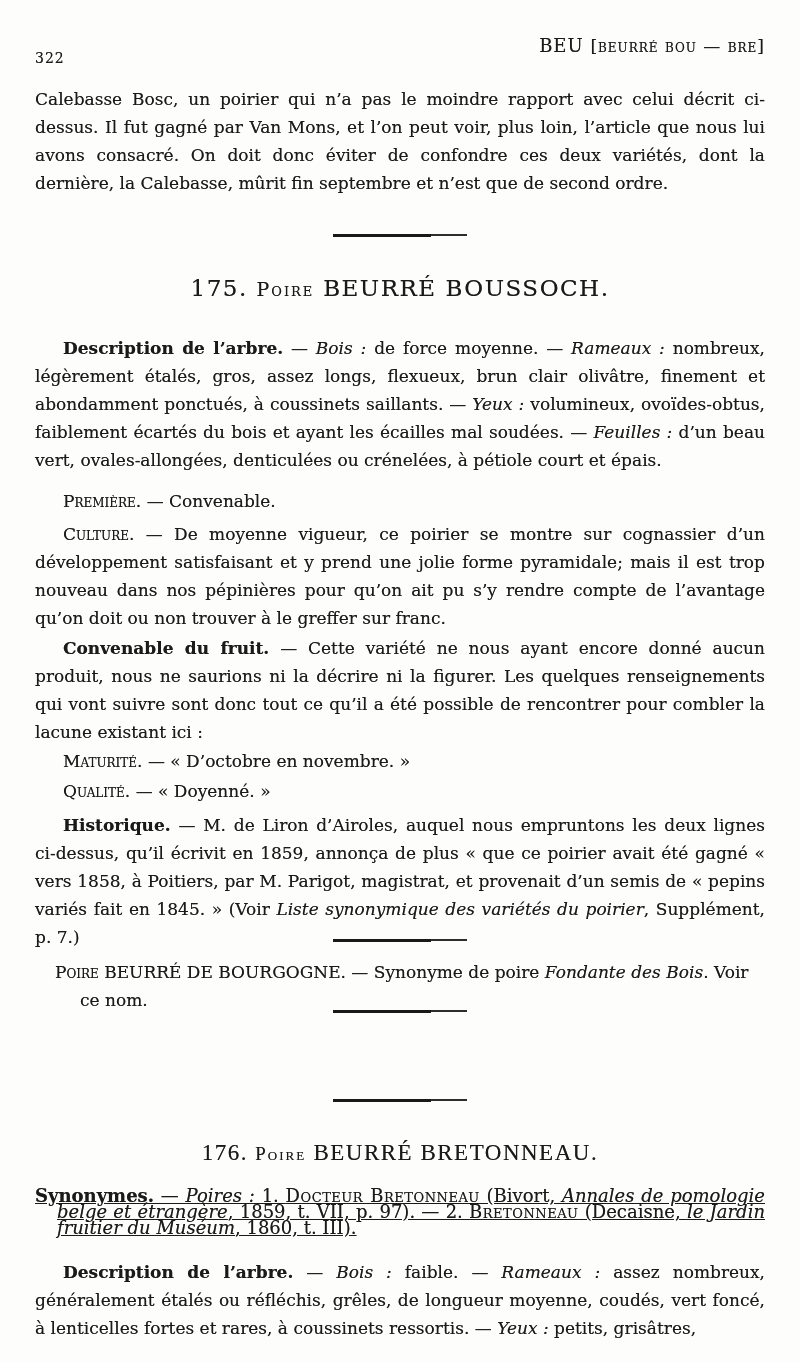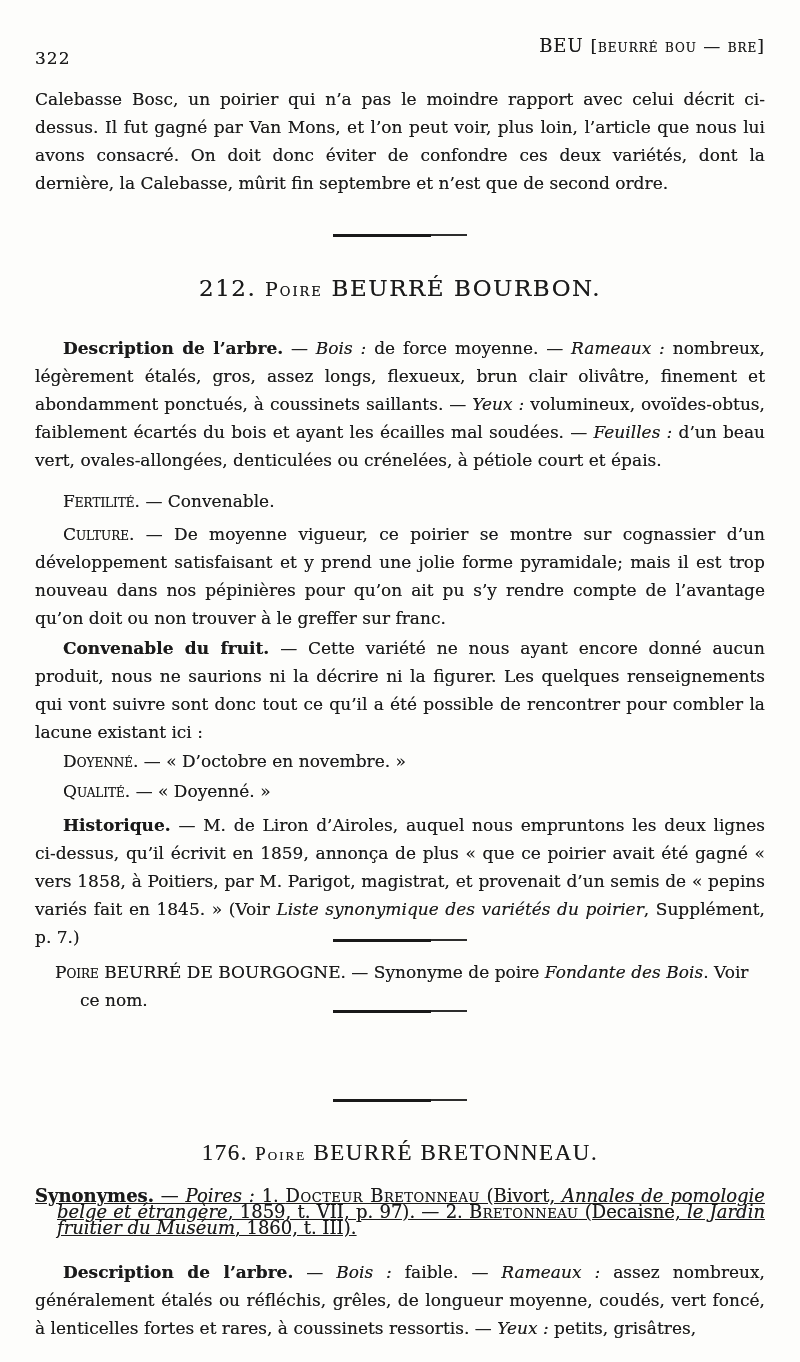--- a/index.html
+++ b/index.html
@@ -12,21 +12,21 @@
     color:#1a1a1a;
     font-family:"DejaVu Serif","Liberation Serif",serif;
     font-size:17px;
     line-height:28px;
     text-shadow:0 0 .5px rgba(10,10,10,.55);
   }
   .block{position:absolute;left:35px;right:35px;}
   .justify{text-align:justify;}
   .indent{text-indent:28px;}
   .center{text-align:center;}
-  .page-number{position:absolute;left:35px;top:44px;font-size:17px;letter-spacing:1px;}
+  .page-number{position:absolute;left:35px;top:44px;font-size:14px;letter-spacing:1px;}
   .running-header{top:43px;font-size:18px;letter-spacing:1px;}
   .running-header .seg-smallcaps{font-size:17px;}
   .article-title{font-size:23px;letter-spacing:1.5px;line-height:32px;white-space:nowrap;}
   .article-title .seg-smallcaps{font-size:.82em;letter-spacing:2px;}
   .divider{display:flex;justify-content:center;align-items:center;height:4px;}
   .divider .bar{width:98px;height:3px;background:#191919;}
   .divider .tail{width:36px;height:2px;background:#2d2d2d;align-self:center;}
   .crossref{padding-left:45px;text-indent:-25px;}
   .synonymes{font-size:18px;line-height:16px;padding-left:22px;text-indent:-22px;text-align:justify;text-decoration:underline;}
   .seg-normal{}
@@ -44,31 +44,31 @@
 
   <div class="block center running-header" style="top:32px;text-align:right;"><span class="seg-normal">BEU </span><span class="seg-smallcaps">[beurré bou — bre]</span></div>
 
   <div class="block justify" style="top:85px;"><span class="seg-normal">Calebasse Bosc, un poirier qui n’a pas le moindre rapport avec celui décrit ci-dessus. Il fut gagné par Van Mons, et l’on peut voir, plus loin, l’article que nous lui avons consacré. On doit donc éviter de confondre ces deux variétés, dont la dernière, la Calebasse, mûrit fin septembre et n’est que de second ordre.</span></div>
 
   <div class="block divider" style="top:233px;">
     <span class="bar"></span>
       <span class="tail"></span>
   </div>
 
-  <div class="block center article-title" style="top:272px;"><span class="seg-normal">212. </span><span class="seg-smallcaps">Poire</span><span class="seg-normal"> BEURRÉ BOURBON.</span></div>
+  <div class="block center article-title" style="top:272px;"><span class="seg-normal">175. </span><span class="seg-smallcaps">Poire</span><span class="seg-normal"> BEURRÉ BOUSSOCH.</span></div>
 
   <div class="block justify indent" style="top:334px;"><span class="seg-bold">Description de l’arbre.</span><span class="seg-normal"> — </span><span class="seg-italic">Bois :</span><span class="seg-normal"> de force moyenne. — </span><span class="seg-italic">Rameaux :</span><span class="seg-normal"> nombreux, légèrement étalés, gros, assez longs, flexueux, brun clair olivâtre, finement et abondamment ponctués, à coussinets saillants. — </span><span class="seg-italic">Yeux :</span><span class="seg-normal"> volumineux, ovoïdes-obtus, faiblement écartés du bois et ayant les écailles mal soudées. — </span><span class="seg-italic">Feuilles :</span><span class="seg-normal"> d’un beau vert, ovales-allongées, denticulées ou crénelées, à pétiole court et épais.</span></div>
 
-  <div class="block indent" style="top:487px;"><span class="seg-smallcaps">Fertilité</span><span class="seg-normal">. — Convenable.</span></div>
+  <div class="block indent" style="top:487px;"><span class="seg-smallcaps">Première</span><span class="seg-normal">. — Convenable.</span></div>
 
   <div class="block justify indent" style="top:520px;"><span class="seg-smallcaps">Culture</span><span class="seg-normal">. — De moyenne vigueur, ce poirier se montre sur cognassier d’un développement satisfaisant et y prend une jolie forme pyramidale; mais il est trop nouveau dans nos pépinières pour qu’on ait pu s’y rendre compte de l’avantage qu’on doit ou non trouver à le greffer sur franc.</span></div>
 
   <div class="block justify indent" style="top:634px;"><span class="seg-bold">Convenable du fruit.</span><span class="seg-normal"> — Cette variété ne nous ayant encore donné aucun produit, nous ne saurions ni la décrire ni la figurer. Les quelques renseignements qui vont suivre sont donc tout ce qu’il a été possible de rencontrer pour combler la lacune existant ici :</span></div>
 
-  <div class="block indent" style="top:747px;"><span class="seg-smallcaps">Doyenné</span><span class="seg-normal">. — « D’octobre en novembre. »</span></div>
+  <div class="block indent" style="top:747px;"><span class="seg-smallcaps">Maturité</span><span class="seg-normal">. — « D’octobre en novembre. »</span></div>
 
   <div class="block indent" style="top:777px;"><span class="seg-smallcaps">Qualité</span><span class="seg-normal">. — « Doyenné. »</span></div>
 
   <div class="block justify indent" style="top:811px;"><span class="seg-bold">Historique.</span><span class="seg-normal"> — M. de Liron d’Airoles, auquel nous empruntons les deux lignes ci-dessus, qu’il écrivit en 1859, annonça de plus « que ce poirier avait été gagné « vers 1858, à Poitiers, par M. Parigot, magistrat, et provenait d’un semis de « pepins variés fait en 1845. » (Voir </span><span class="seg-italic">Liste synonymique des variétés du poirier</span><span class="seg-normal">, Supplément, p. 7.)</span></div>
 
   <div class="block divider" style="top:938px;">
     <span class="bar"></span>
       <span class="tail"></span>
   </div>
 

